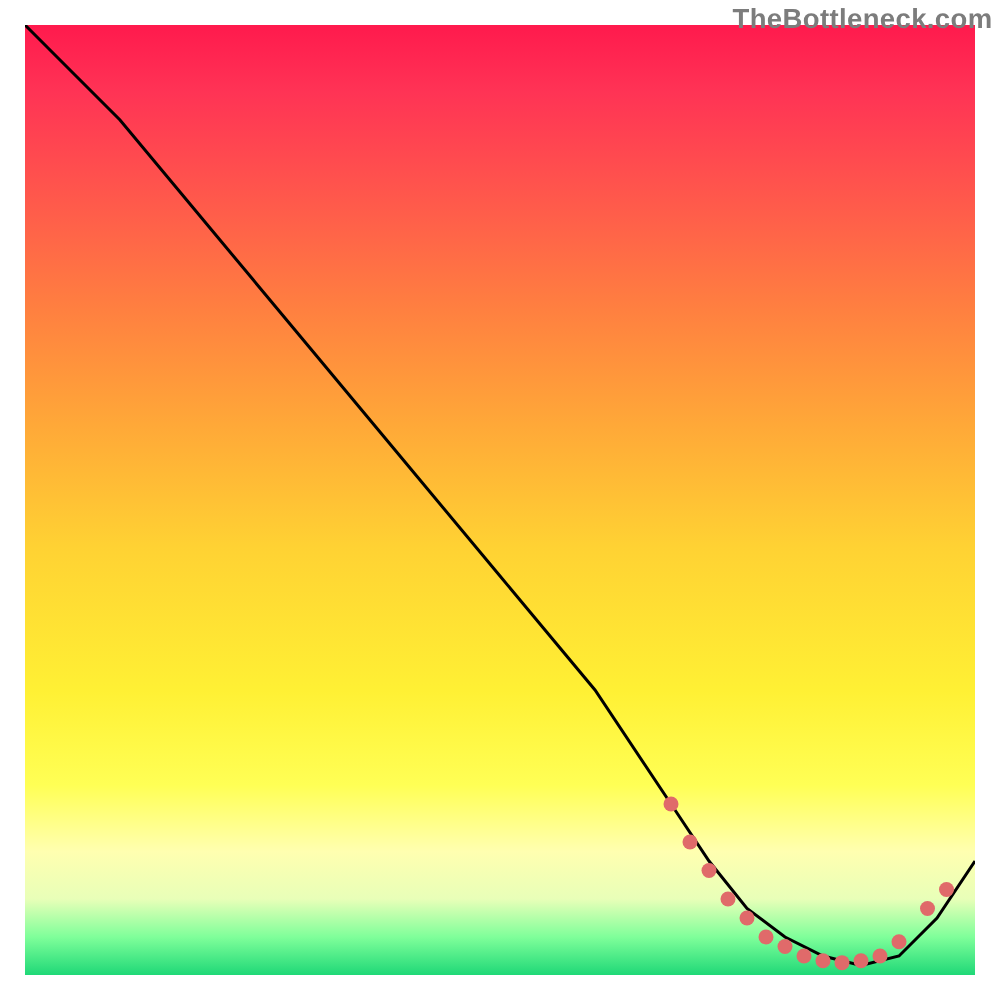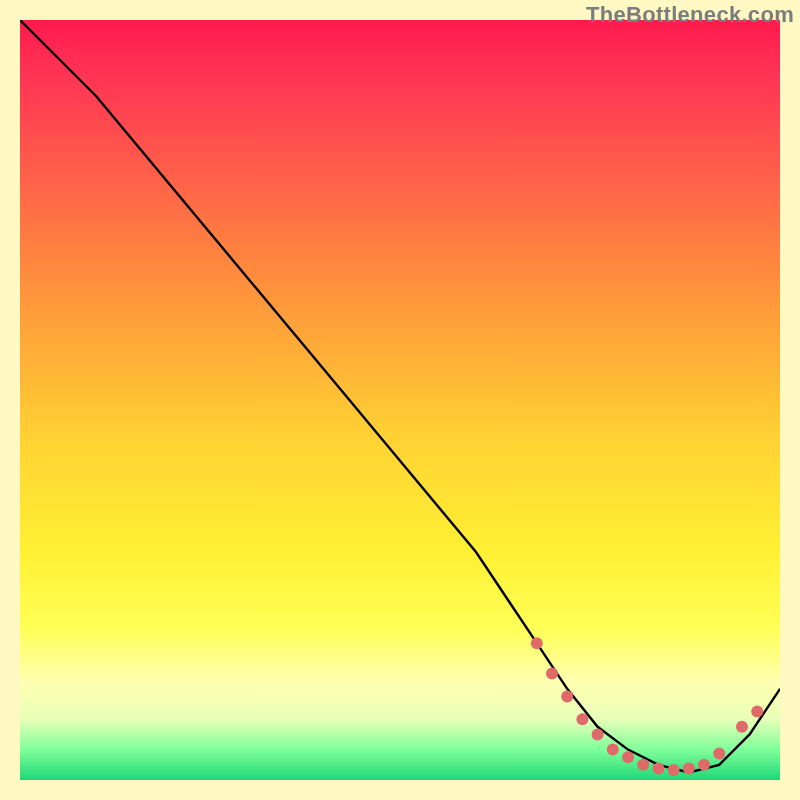--- a/index.html
+++ b/index.html
@@ -7,21 +7,21 @@
     padding: 0;
     width: 800px;
     height: 800px;
     background: #000;
     overflow: hidden;
   }
   .frame {
     position: relative;
     width: 800px;
     height: 800px;
-    background: #fef9c3;
+    background: #ffffff;
   }
   .plot-area {
     position: absolute;
     left: 20px;
     top: 20px;
     width: 760px;
     height: 760px;
     background: linear-gradient(to bottom,
       #ff1a4d 0%,
       #ff3355 7%,

